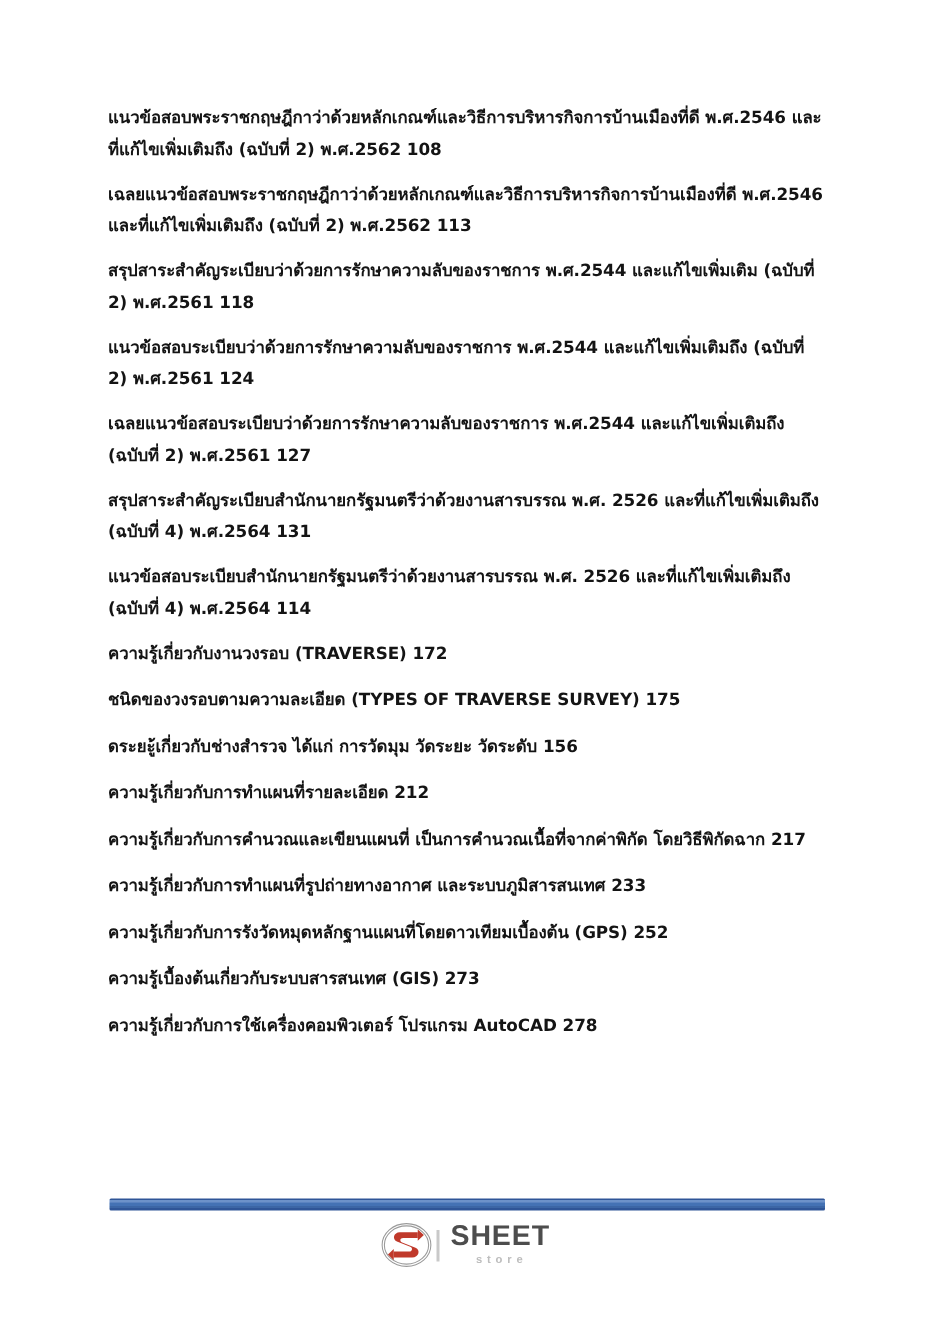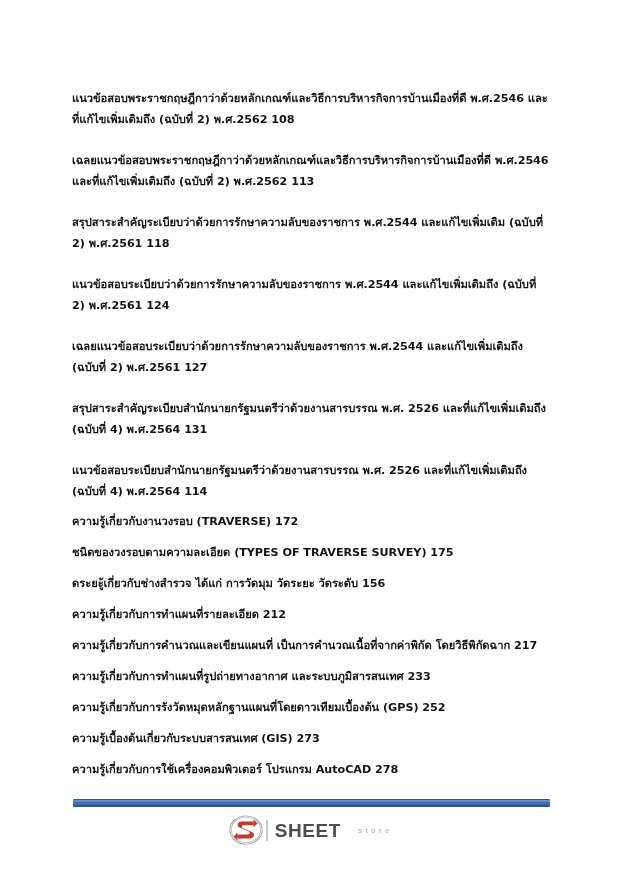--- a/index.html
+++ b/index.html
@@ -40,21 +40,21 @@
     width: 100%;
     margin: 0 0 10px 0;
     font-size: 11.2px;
     line-height: 21px;
     font-weight: 700;
     color: #141414;
     letter-spacing: -0.05px;
     text-align: left;
     word-break: break-word;
   }
-  .toc-entry.two-line { margin-bottom: 9px; margin-top: 20px; }
+  .toc-entry.two-line { margin-bottom: 9px; }
 
   
   .entry-inner {
     display: block;
   }
   .entry-title {
     
   }
   .leader {
     font-weight: 700;
@@ -110,24 +110,23 @@
   }
   #logo-sep {
     width: 2px;
     height: 21px;
     background: #c9c9c9;
     margin: 0 7px 0 3px;
     flex: 0 0 auto;
   }
   #logo-text {
     display: flex;
-    flex-direction: row;
+    flex-direction: column;
     justify-content: center;
     flex: 0 0 auto;
-    align-items: center;
   }
   #logo-sheet {
     font-family: "Liberation Sans", "DejaVu Sans", sans-serif;
     font-size: 19px;
     font-weight: 700;
     letter-spacing: 0.6px;
     color: #4d4d4d;
     line-height: 19px;
   }
   #logo-store {

